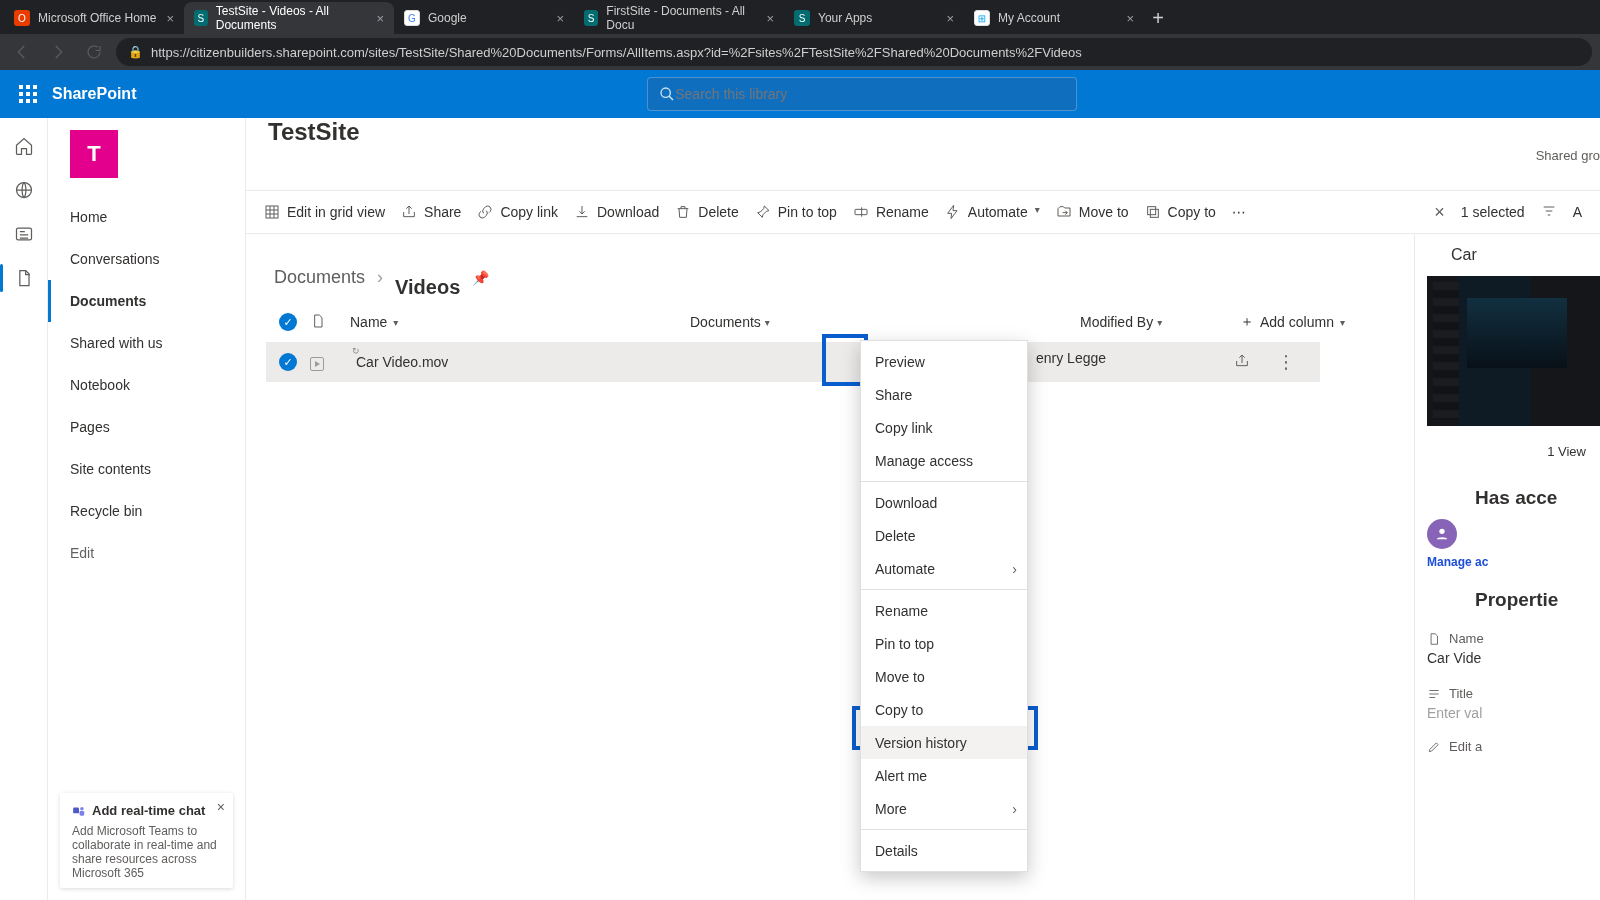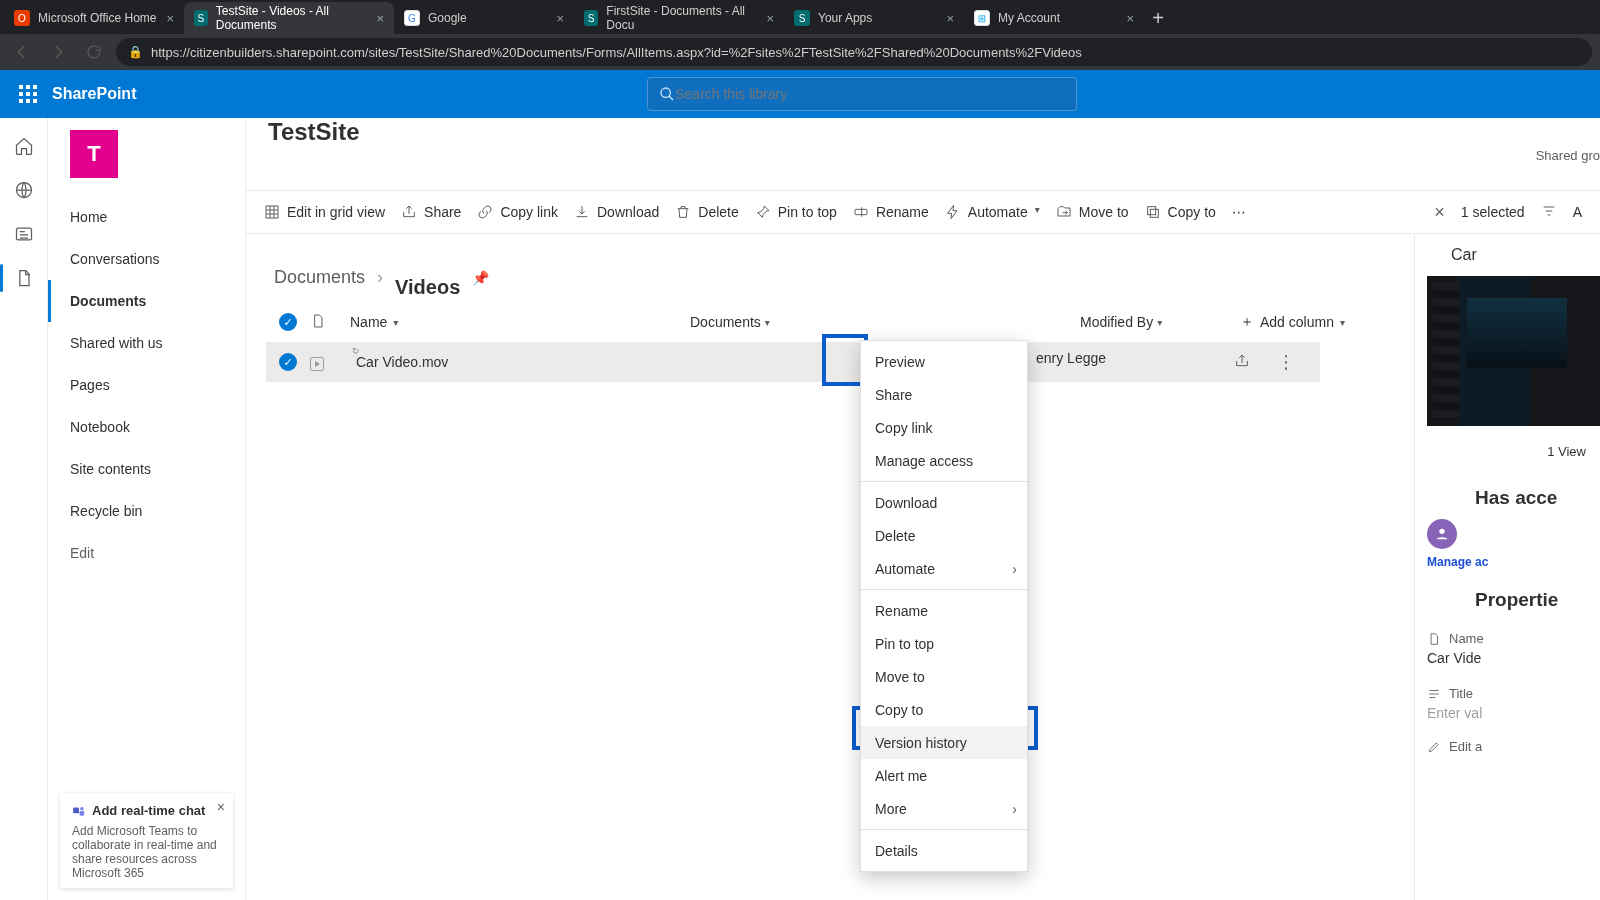--- a/index.html
+++ b/index.html
@@ -252,22 +252,22 @@
 
   <div class="leftcol">
     <div class="sitehdr">
       <div class="siteicon">T</div>
     </div>
     <div class="navlist">
       <div class="navitem">Home</div>
       <div class="navitem">Conversations</div>
       <div class="navitem active">Documents</div>
       <div class="navitem">Shared with us</div>
+      <div class="navitem">Notebook</div>
       <div class="navitem">Pages</div>
-      <div class="navitem">Notebook</div>
       <div class="navitem">Site contents</div>
       <div class="navitem">Recycle bin</div>
       <div class="navitem edit">Edit</div>
     </div>
     <div class="promo">
       <span class="px">×</span>
       <div class="pt">
         <svg width="14" height="14" viewBox="0 0 24 24">
           <rect x="2" y="6" width="10" height="10" rx="2" fill="#5059c9"></rect>
             <circle cx="17" cy="8" r="3" fill="#7b83eb"></circle>

